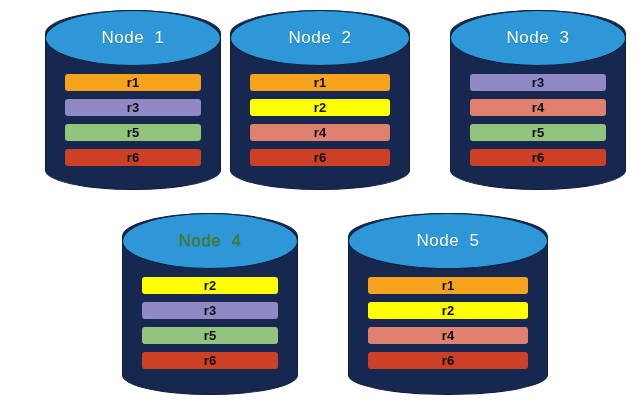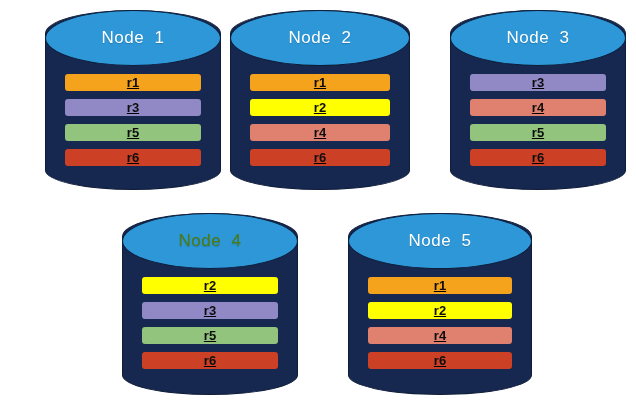--- a/index.html
+++ b/index.html
@@ -65,21 +65,20 @@
     white-space: pre;
   }
 
   .replica-stack {
     position: absolute;
     left: 0;
     right: 0;
     top: 56px;
     padding: 8px 20px 0 20px;
     box-sizing: border-box;
-    text-decoration: underline;
   }
   .replica {
     height: 17px;
     margin-bottom: 8px;
     border-radius: 3px;
     display: flex;
     align-items: center;
     justify-content: center;
     font-size: 13px;
     font-weight: bold;
@@ -130,21 +129,21 @@
       <div class="cyl-body" style="background: rgb(22, 40, 79); border-color: rgb(16, 29, 58);"></div>
       <div class="cyl-top" style="background: rgb(45, 151, 216);"></div>
       <div class="node-label" style="color: #4d7c0f;">Node  4</div>
       <div class="replica-stack">
         <div class="replica" style="background: rgb(255, 255, 0); color: rgb(13, 13, 13);">r2</div>
         <div class="replica" style="background: rgb(144, 137, 198); color: rgb(13, 13, 13);">r3</div>
         <div class="replica" style="background: rgb(146, 196, 125); color: rgb(13, 13, 13);">r5</div>
         <div class="replica" style="background: rgb(204, 65, 37); color: rgb(13, 13, 13);">r6</div>
       </div>
     </div>
-    <div class="node" style="left: 348px; top: 213px; width: 184px; height: 182px;">
+    <div class="node" style="left: 348px; top: 213px; width: 200px; height: 182px;">
       <div class="cyl-body" style="background: rgb(22, 40, 79); border-color: rgb(16, 29, 58);"></div>
       <div class="cyl-top" style="background: rgb(45, 151, 216);"></div>
       <div class="node-label" style="color: rgb(255, 255, 255);">Node  5</div>
       <div class="replica-stack">
         <div class="replica" style="background: rgb(245, 162, 28); color: rgb(13, 13, 13);">r1</div>
         <div class="replica" style="background: rgb(255, 255, 0); color: rgb(13, 13, 13);">r2</div>
         <div class="replica" style="background: rgb(224, 128, 111); color: rgb(13, 13, 13);">r4</div>
         <div class="replica" style="background: rgb(204, 65, 37); color: rgb(13, 13, 13);">r6</div>
       </div>
     </div>

